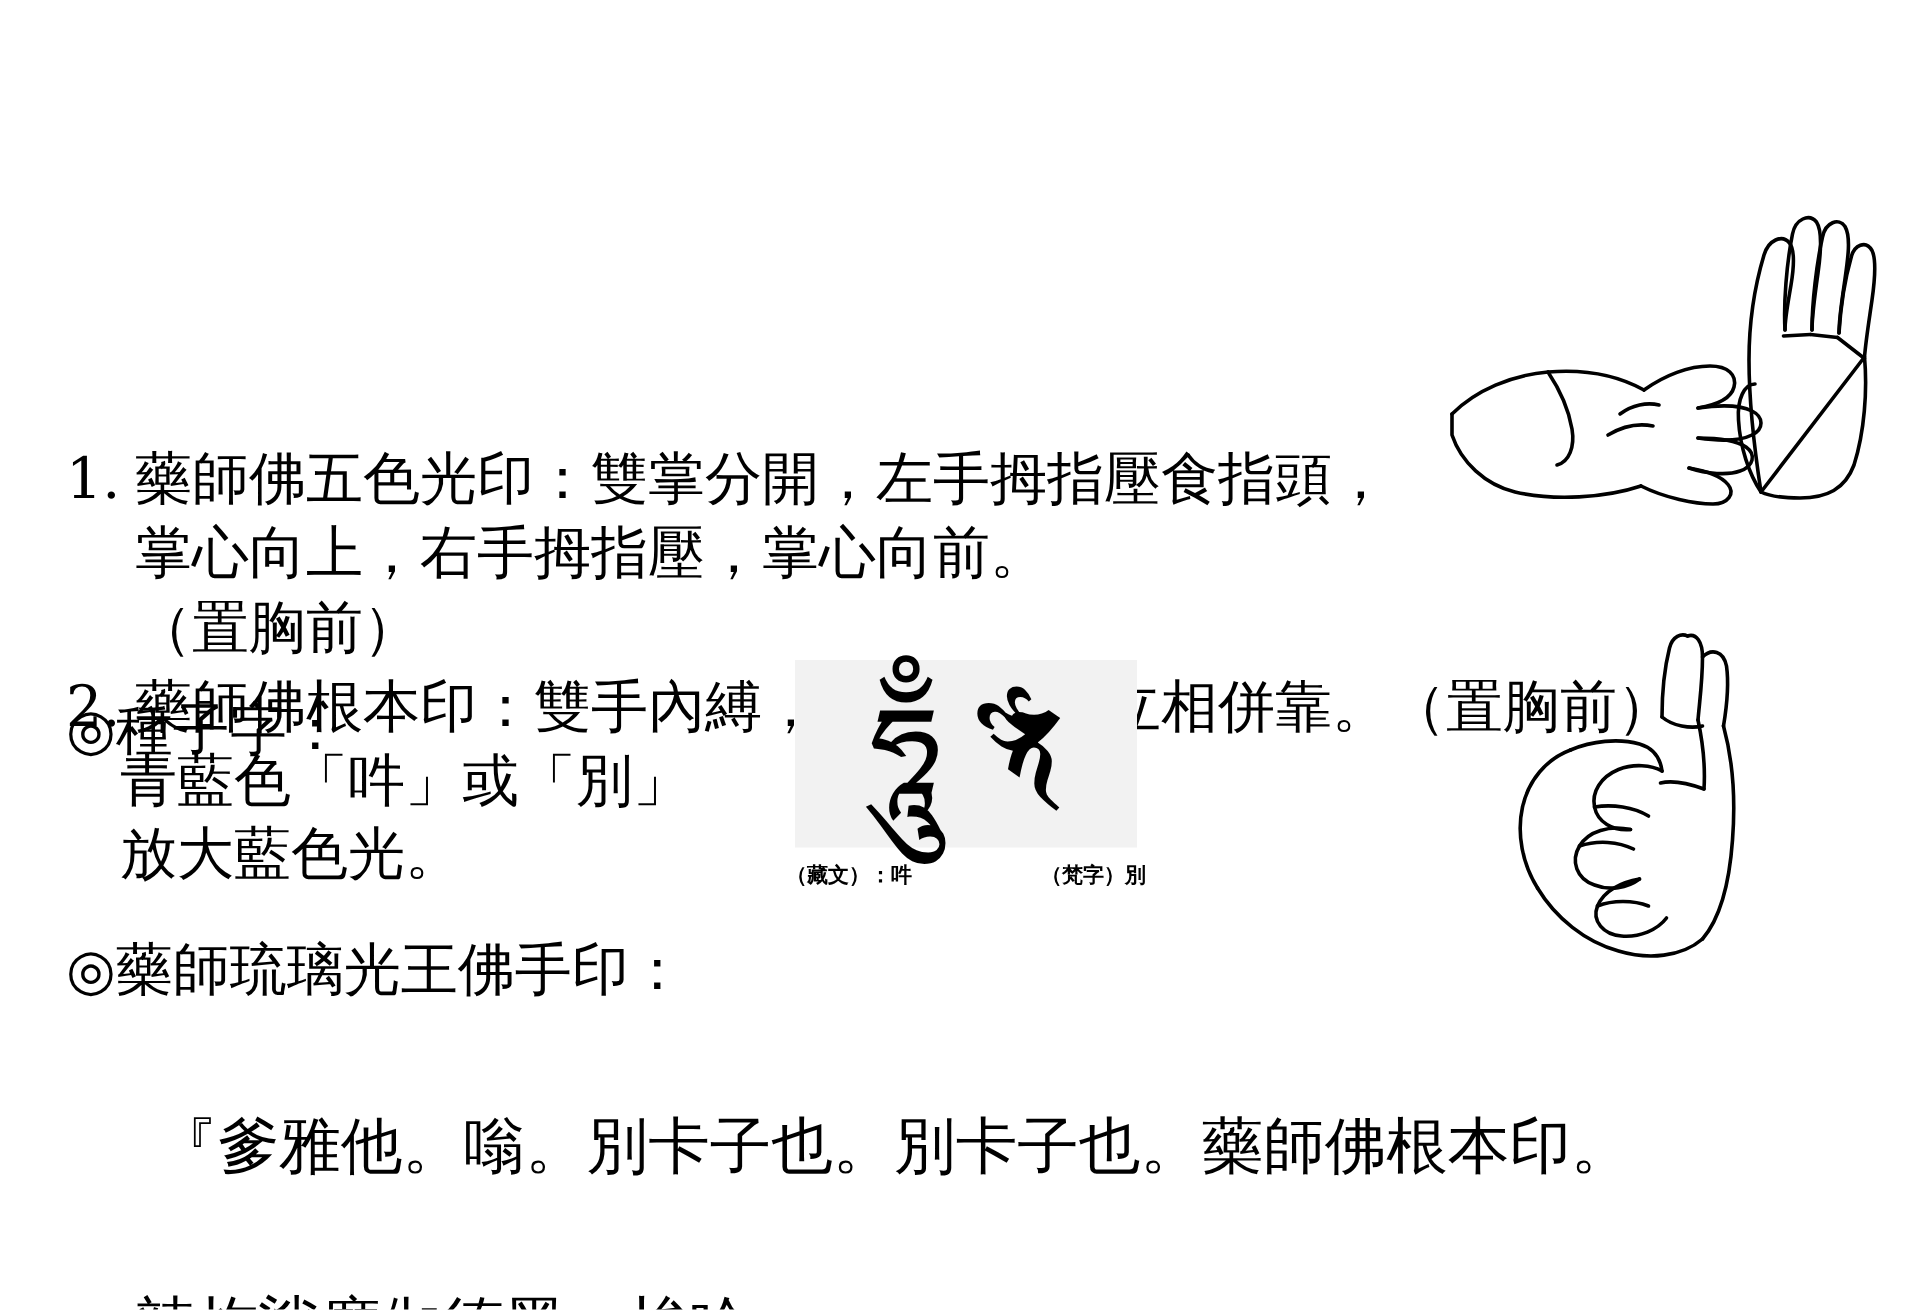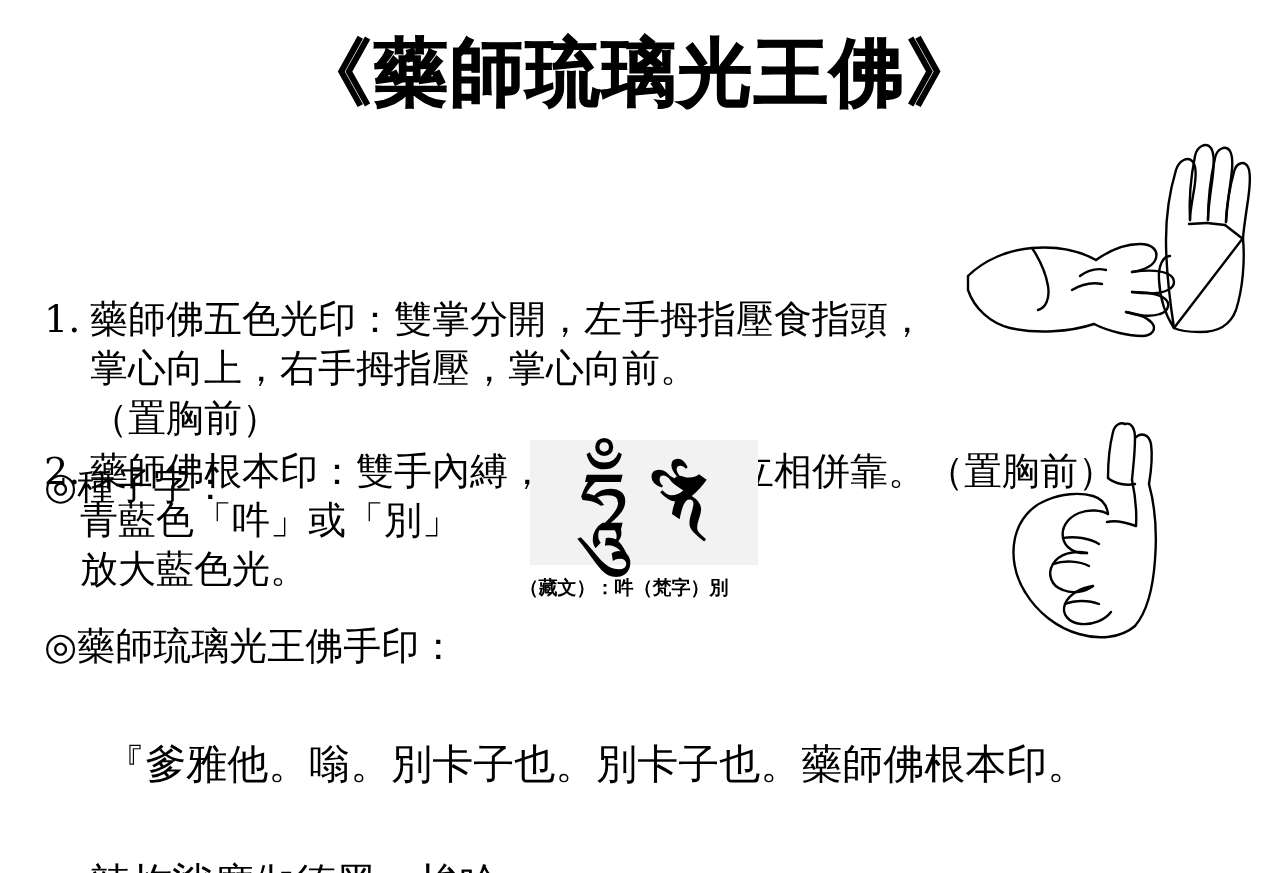--- a/index.html
+++ b/index.html
@@ -82,43 +82,42 @@
   }
   .seed-glyph {
     font-size: 86px;
     line-height: 1;
     font-family: "DejaVu Sans", "Liberation Sans", sans-serif;
     color: #000;
   }
   .seed-caption {
     position: absolute;
     top: 575px;
-    left: 504px;
+    left: 524px;
     width: 240px;
     display: flex;
-    justify-content: center;
-    font-size: 19px;
+    justify-content: space-between;
+    font-size: 14px;
     font-weight: bold;
   }
 
   
   .hand {
     position: absolute;
   }
   #hand-upper { top: 120px; left: 960px; width: 300px; height: 220px; }
   #hand-lower { top: 410px; left: 975px; width: 250px; height: 235px; }
 
   .hand svg { display: block; width: 100%; height: 100%; }
 </style>
 </head>
 <body>
 
 <div class="page">
 
-  <div class="title">《藥師琉璃光王佛》</div>
 
 
   <div class="block" id="mudra-1">
     <div class="list-row">
       <span class="list-num">1.</span>
       <span class="list-body">藥師佛五色光印：雙掌分開，左手拇指壓食指頭，
 掌心向上，右手拇指壓，掌心向前。
 （置胸前）</span>
     </div>
   </div>

